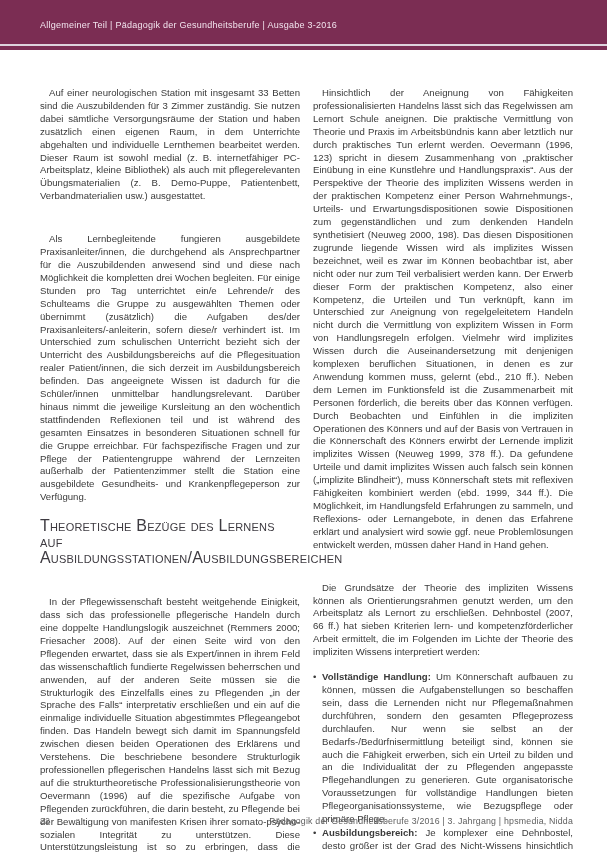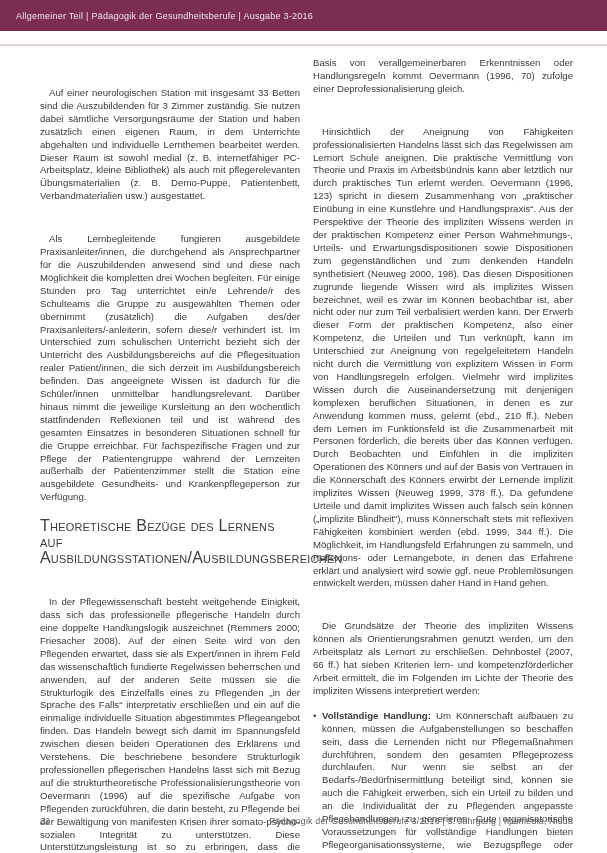--- a/index.html
+++ b/index.html
@@ -9,23 +9,23 @@
     --body-text:#3a3a3a;
     --heading-text:#3d3a40;
     --footer-text:#606060;
   }
   html,body{margin:0;padding:0;background:#ffffff;}
   .page{
     position:relative;width:607px;height:853px;overflow:hidden;background:#ffffff;
     font-family:"Liberation Sans",sans-serif;color:var(--body-text);
   }
   .topbar{
-    position:absolute;top:0;left:0;right:0;height:31px;
+    position:absolute;top:0;left:0;right:0;height:50px;
     background:var(--header-bar);
-    display:flex;align-items:center;box-sizing:border-box;padding-left:16px;
+    display:flex;align-items:center;box-sizing:border-box;padding-left:40px;
   }
   .running-head{
     color:var(--header-text);font-size:9px;letter-spacing:0.25px;
   }
   .accent-stripe{
     position:absolute;top:44px;left:0;right:0;height:2px;background:var(--stripe);
   }
   .content{
     position:absolute;top:57px;left:40px;width:533px;
     display:flex;gap:13px;
@@ -67,21 +67,20 @@
   <main class="content">
 
     <section class="col">
       <p class="indent">Auf einer neurologischen Station mit insgesamt 33 Betten sind die Auszubildenden für 3 Zimmer zuständig. Sie nutzen dabei sämtliche Versorgungsräume der Station und haben zusätzlich einen eigenen Raum, in dem Unterrichte abgehalten und individuelle Lernthemen bearbeitet werden. Dieser Raum ist sowohl medial (z. B. internetfähiger PC-Arbeitsplatz, kleine Bibliothek) als auch mit pflegerelevanten Übungsmaterialien (z. B. Demo-Puppe, Patientenbett, Verbandmaterialien usw.) ausgestattet.</p>
       <p class="indent">Als Lernbegleitende fungieren ausgebildete Praxisanleiter/innen, die durchgehend als Ansprechpartner für die Auszubildenden anwesend sind und diese nach Möglichkeit die kompletten drei Wochen begleiten. Für einige Stunden pro Tag unterrichtet ein/e Lehrende/r des Schulteams die Gruppe zu ausgewählten Themen oder übernimmt (zusätzlich) die Aufgaben des/der Praxisanleiters/-anleiterin, sofern diese/r verhindert ist. Im Unterschied zum schulischen Unterricht bezieht sich der Unterricht des Ausbildungsbereichs auf die Pflegesituation realer Patient/innen, die sich derzeit im Ausbildungsbereich befinden. Das angeeignete Wissen ist dadurch für die Schüler/innen unmittelbar handlungsrelevant. Darüber hinaus nimmt die jeweilige Kursleitung an den wöchentlich stattfindenden Reflexionen teil und ist während des gesamten Einsatzes in besonderen Situationen schnell für die Gruppe erreichbar. Für fachspezifische Fragen und zur Pflege der Patientengruppe während der Lernzeiten außerhalb der Patientenzimmer stellt die Station eine ausgebildete Gesundheits- und Krankenpflegeperson zur Verfügung.</p>
       <h2 class="section-heading">Theoretische Bezüge des Lernens auf Ausbildungsstationen/Ausbildungsbereichen</h2>
       <p class="indent">In der Pflegewissenschaft besteht weitgehende Einigkeit, dass sich das professionelle pflegerische Handeln durch eine doppelte Handlungslogik auszeichnet (Remmers 2000; Friesacher 2008). Auf der einen Seite wird von den Pflegenden erwartet, dass sie als Expert/innen in ihrem Feld das wissenschaftlich fundierte Regelwissen beherrschen und anwenden, auf der anderen Seite müssen sie die Strukturlogik des Einzelfalls eines zu Pflegenden „in der Sprache des Falls“ interpretativ erschließen und ein auf die einmalige individuelle Situation abgestimmtes Pflegeangebot finden. Das Handeln bewegt sich damit im Spannungsfeld zwischen diesen beiden Operationen des Erklärens und Verstehens. Die beschriebene besondere Strukturlogik professionellen pflegerischen Handelns lässt sich mit Bezug auf die strukturtheoretische Professionalisierungstheorie von Oevermann (1996) auf die spezifische Aufgabe von Pflegenden zurückführen, die darin besteht, zu Pflegende bei der Bewältigung von manifesten Krisen ihrer somato-psycho-sozialen Integrität zu unterstützen. Diese Unterstützungsleistung ist so zu erbringen, dass die Autonomie der zu Pflegenden gewahrt bleibt oder wiederhergestellt wird. Ein rein expertokratisches Handeln auf der</p>
     </section>
 
     <section class="col">
-      <p>Basis von verallgemeinerbaren Erkenntnissen oder Handlungsregeln kommt Oevermann (1996, 70) zufolge einer Deprofessionalisierung gleich.</p>
       <p class="indent">Hinsichtlich der Aneignung von Fähigkeiten professionalisierten Handelns lässt sich das Regelwissen am Lernort Schule aneignen. Die praktische Vermittlung von Theorie und Praxis im Arbeitsbündnis kann aber letztlich nur durch praktisches Tun erlernt werden. Oevermann (1996, 123) spricht in diesem Zusammenhang von „praktischer Einübung in eine Kunstlehre und Handlungspraxis“. Aus der Perspektive der Theorie des impliziten Wissens werden in der praktischen Kompetenz einer Person Wahrnehmungs-, Urteils- und Erwartungsdispositionen sowie Dispositionen zum gegenständlichen und zum denkenden Handeln synthetisiert (Neuweg 2000, 198). Das diesen Dispositionen zugrunde liegende Wissen wird als implizites Wissen bezeichnet, weil es zwar im Können beobachtbar ist, aber nicht oder nur zum Teil verbalisiert werden kann. Der Erwerb dieser Form der praktischen Kompetenz, also einer Kompetenz, die Urteilen und Tun verknüpft, kann im Unterschied zur Aneignung von regelgeleitetem Handeln nicht durch die Vermittlung von explizitem Wissen in Form von Handlungsregeln erfolgen. Vielmehr wird implizites Wissen durch die Auseinandersetzung mit denjenigen komplexen beruflichen Situationen, in denen es zur Anwendung kommen muss, gelernt (ebd., 210 ff.). Neben dem Lernen im Funktionsfeld ist die Zusammenarbeit mit Personen förderlich, die bereits über das Können verfügen. Durch Beobachten und Einfühlen in die impliziten Operationen des Könners und auf der Basis von Vertrauen in die Könnerschaft des Könners erwirbt der Lernende implizit implizites Wissen (Neuweg 1999, 378 ff.). Da gefundene Urteile und damit implizites Wissen auch falsch sein können („implizite Blindheit“), muss Könnerschaft stets mit reflexiven Fähigkeiten kombiniert werden (ebd. 1999, 344 ff.). Die Möglichkeit, im Handlungsfeld Erfahrungen zu sammeln, und Reflexions- oder Lernangebote, in denen das Erfahrene erklärt und analysiert wird sowie ggf. neue Problemlösungen entwickelt werden, müssen daher Hand in Hand gehen.</p>
       <p class="indent">Die Grundsätze der Theorie des impliziten Wissens können als Orientierungsrahmen genutzt werden, um den Arbeitsplatz als Lernort zu erschließen. Dehnbostel (2007, 66 ff.) hat sieben Kriterien lern- und kompetenzförderlicher Arbeit ermittelt, die im Folgenden im Lichte der Theorie des impliziten Wissens interpretiert werden:</p>
 
       <ul class="bullets">
         <li>
           <span class="marker">•</span>
           <span class="li-body"><span class="li-label">Vollständige Handlung:</span> <span>Um Könnerschaft aufbauen zu können, müssen die Aufgabenstellungen so beschaffen sein, dass die Lernenden nicht nur Pflegemaßnahmen durchführen, sondern den gesamten Pflegeprozess durchlaufen. Nur wenn sie selbst an der Bedarfs-/Bedürfnisermittlung beteiligt sind, können sie auch die Fähigkeit erwerben, sich ein Urteil zu bilden und an die Individualität der zu Pflegenden angepasste Pflegehandlungen zu generieren. Gute organisatorische Voraussetzungen für vollständige Handlungen bieten Pflegeorganisationssysteme, wie Bezugspflege oder primäre Pflege.</span></span>
         </li>
         <li>
           <span class="marker">•</span>

